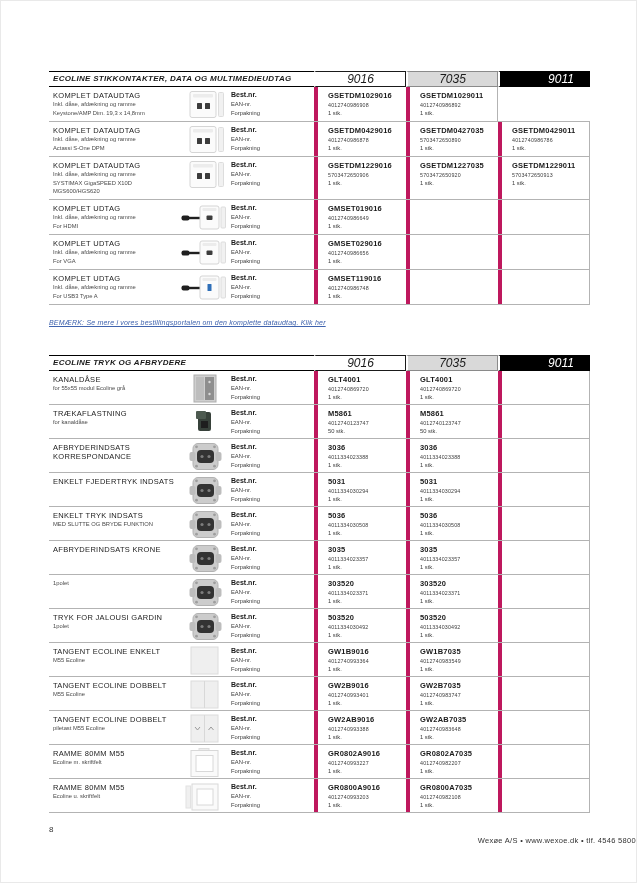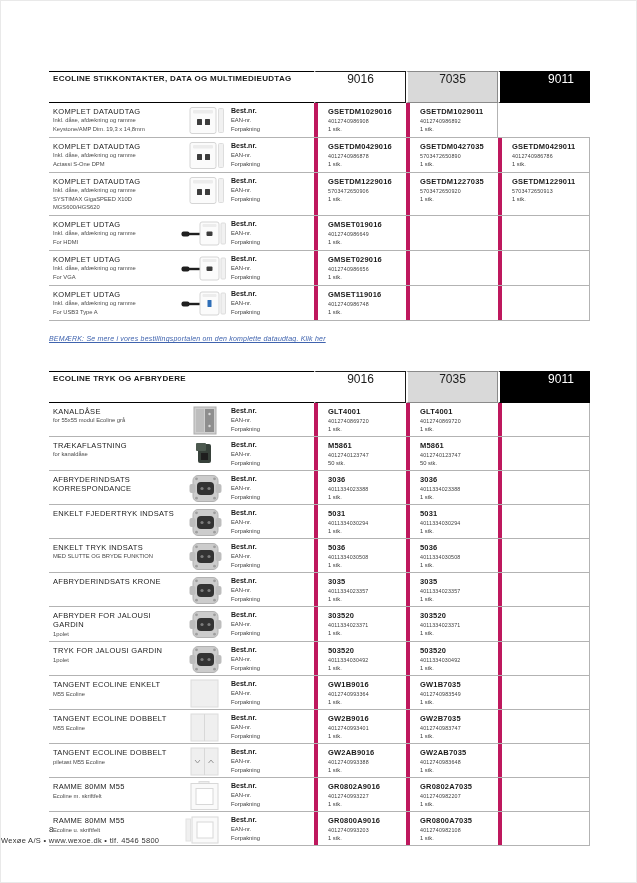--- a/index.html
+++ b/index.html
@@ -7,21 +7,21 @@
   body {
     background:#fff;
     font-family:"Liberation Sans", sans-serif;
     color:#1a1a1a;
     position:relative;
     border:1px solid #e9e9e9;
   }
   .content { position:absolute; left:48px; top:70px; width:541px; }
 
   
-  .thead { display:flex; height:32px; }
+  .thead { display:flex; height:16px;font-style:italic; }
   .th-title {
     width:265px; font-size:8px; font-weight:bold; letter-spacing:.3px;
     line-height:14px; padding-left:4px;
     border-top:1.5px solid #000; border-bottom:1.5px solid #000;
   }
   .th-col {
     width:92px; font-size:12px; text-align:center; line-height:14px;
     border:1px solid #1a1a1a; border-left:2px solid #fff; background:#fff;
     background-clip:padding-box;
   }
@@ -51,21 +51,21 @@
   .note a {
     font-size:7px; font-style:italic; color:#3f63ae;
     text-decoration:underline; letter-spacing:.2px;
   }
 
   
   #tables-1 { margin-top:26px; }
 
   
   .page-number { position:absolute; left:48px; top:824px; font-size:8px; color:#333; }
-  .footer { position:absolute; left:0; top:835px; width:100%; text-align:left;
+  .footer { position:absolute; left:0; top:835px; width:100%; text-align:right;
             font-size:7.5px; color:#333; letter-spacing:.3px; }
 </style>
 </head>
 <body>
 
 <div class="content">
   <div id="tables-0">
       <section class="tbl">
         <div class="thead">
           <div class="th-title">ECOLINE STIKKONTAKTER, DATA OG MULTIMEDIEUDTAG</div>
@@ -497,21 +497,20 @@
           </div>
           <div class="c-var">
             <div class="code">3035</div>
             <div class="ean">4011334023357</div>
             <div class="pack">1 stk.</div>
           </div>
           <div class="c-var last"></div>
         </div>
         <div class="row">
           <div class="c-name">
-            <div class="pname">AFBRYDER FOR JALOUSI GARDIN</div>
             <div class="pdesc">1polet</div>
           </div>
           <div class="c-img">
             <span class="pimg">
               <svg width="46" height="30" viewBox="0 0 46 30">
                 <rect x="12" y="1.5" width="25" height="26" rx="5" fill="#cccccc" stroke="#b2b2b2"></rect>
                 <rect x="8.5" y="10" width="6" height="9" rx="2" fill="#bdbdbd"></rect>
                 <rect x="34.5" y="10" width="6" height="9" rx="2" fill="#bdbdbd"></rect>
                 <rect x="16" y="8" width="17" height="13" rx="4" fill="#333"></rect>
                 <circle cx="21" cy="14.5" r="1.6" fill="#7d7d7d"></circle>

